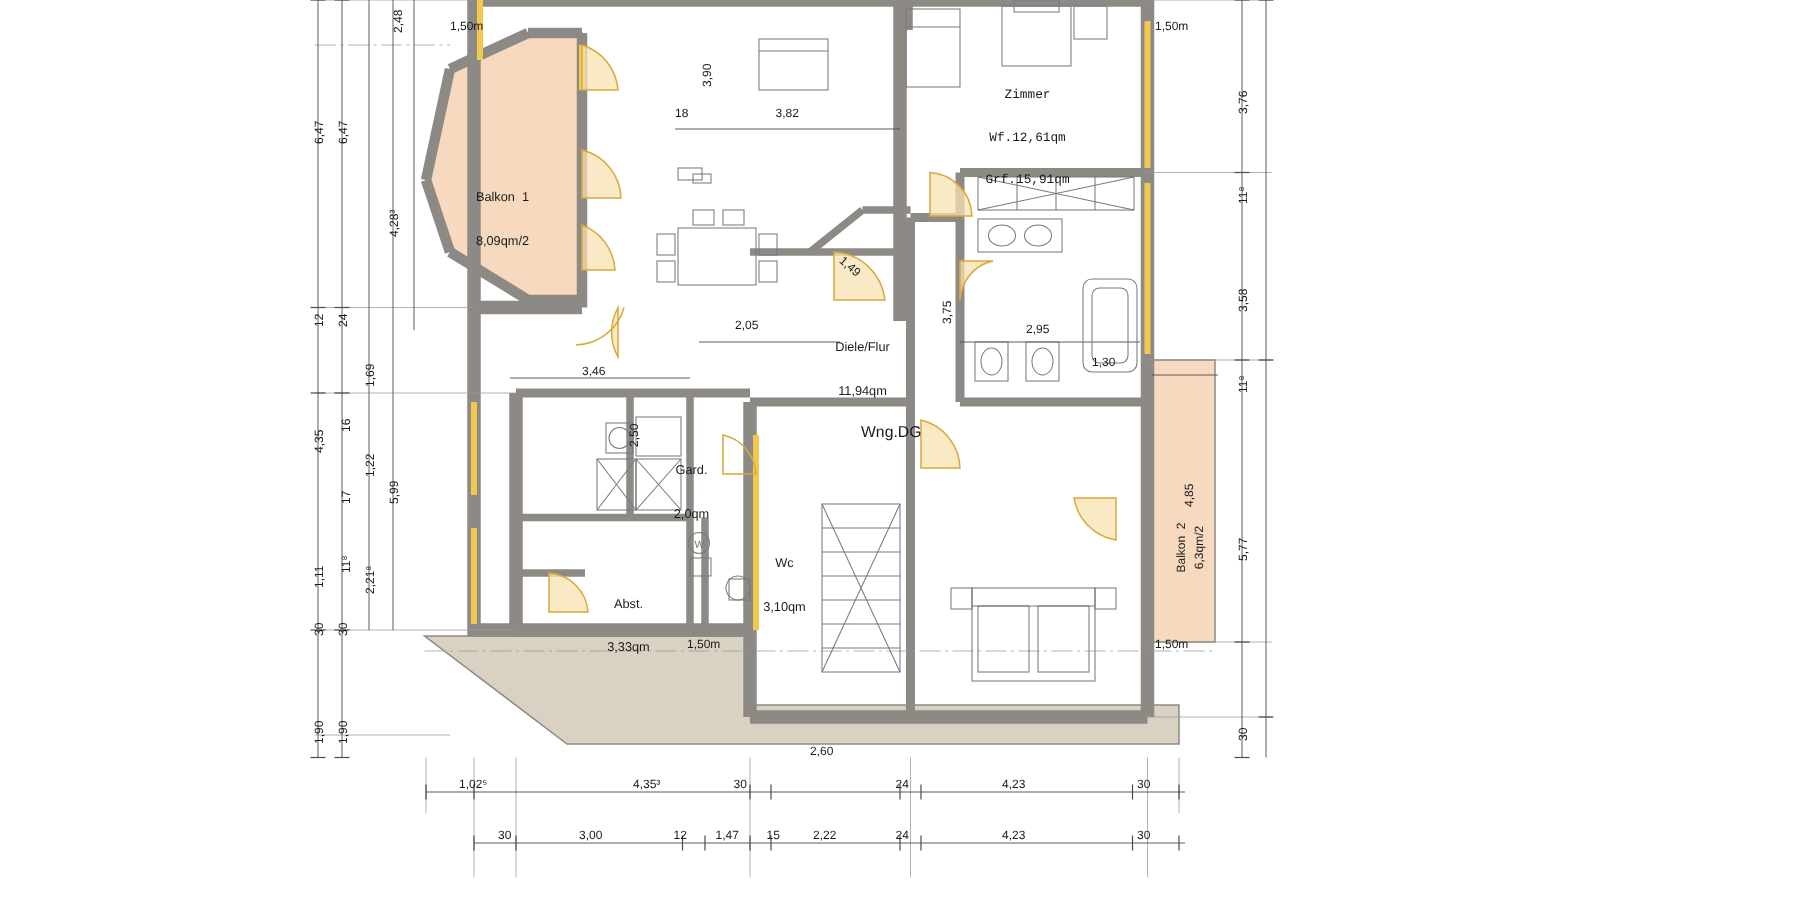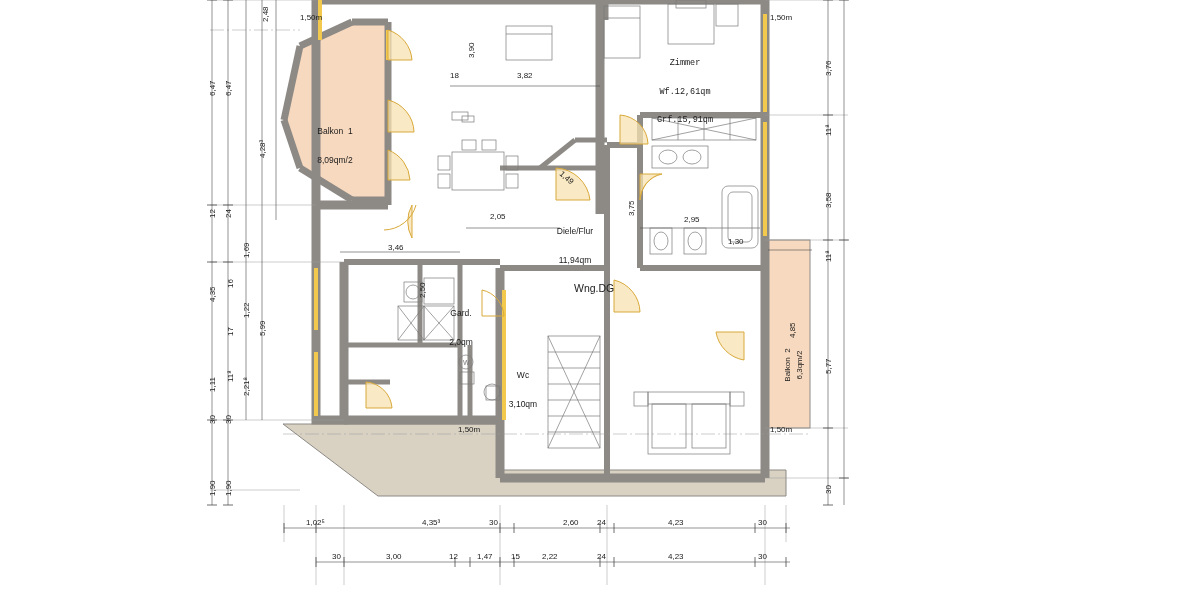--- a/index.html
+++ b/index.html
@@ -319,20 +319,24 @@
   <div class="lbl room" style="left:441px; top:290px; width:40px;">
     <div>Gard.</div>
     <div>2,0qm</div>
   </div>
 
   <div class="lbl room" style="left:476px; top:352px; width:38px;margin-left:28px;">
     <div>Wc</div>
     <div>3,10qm</div>
   </div>
 
+  <div class="lbl room" style="left:394px; top:379px; width:50px;">
+    <div>Abst.</div>
+    <div>3,33qm</div>
+  </div>
 
 
 
   <div class="lbl big" style="left:574px; top:283px;">Wng.DG</div>
 
   <div class="lbl room vert" style="left:784px; top:400px; transform:rotate(-90deg); width:70px;">Balkon  2</div>
   <div class="lbl room vert" style="left:796px; top:400px; transform:rotate(-90deg); width:70px;">6,3qm/2</div>
 
   <div class="lbl dim" style="left:300px; top:14px;">1,50m</div>
   <div class="lbl dim" style="left:770px; top:14px;">1,50m</div>
@@ -375,21 +379,21 @@
   <div class="lbl dim vert" style="left:419px; top:298px; transform:rotate(-90deg);">2,50</div>
   <div class="lbl dim" style="left:490px; top:213px;">2,05</div>
   <div class="lbl dim" style="left:563px; top:170px; transform:rotate(41deg); transform-origin:0 0;">1,49</div>
   <div class="lbl dim vert" style="left:628px; top:216px; transform:rotate(-90deg);">3,75</div>
   <div class="lbl dim" style="left:684px; top:216px;">2,95</div>
   <div class="lbl dim" style="left:728px; top:238px;">1,30</div>
 
   <div class="lbl dim" style="left:306px; top:519px;">1,02⁵</div>
   <div class="lbl dim" style="left:422px; top:519px;">4,35³</div>
   <div class="lbl dim" style="left:489px; top:519px;">30</div>
-  <div class="lbl dim" style="left:540px; top:519px;margin-left:23px;">2,60</div>
+  <div class="lbl dim" style="left:540px; top:497px;">2,60</div>
   <div class="lbl dim" style="left:597px; top:519px;">24</div>
   <div class="lbl dim" style="left:668px; top:519px;">4,23</div>
   <div class="lbl dim" style="left:758px; top:519px;">30</div>
 
   <div class="lbl dim" style="left:332px; top:553px;">30</div>
   <div class="lbl dim" style="left:386px; top:553px;">3,00</div>
   <div class="lbl dim" style="left:449px; top:553px;">12</div>
   <div class="lbl dim" style="left:477px; top:553px;">1,47</div>
   <div class="lbl dim" style="left:511px; top:553px;">15</div>
   <div class="lbl dim" style="left:542px; top:553px;">2,22</div>

